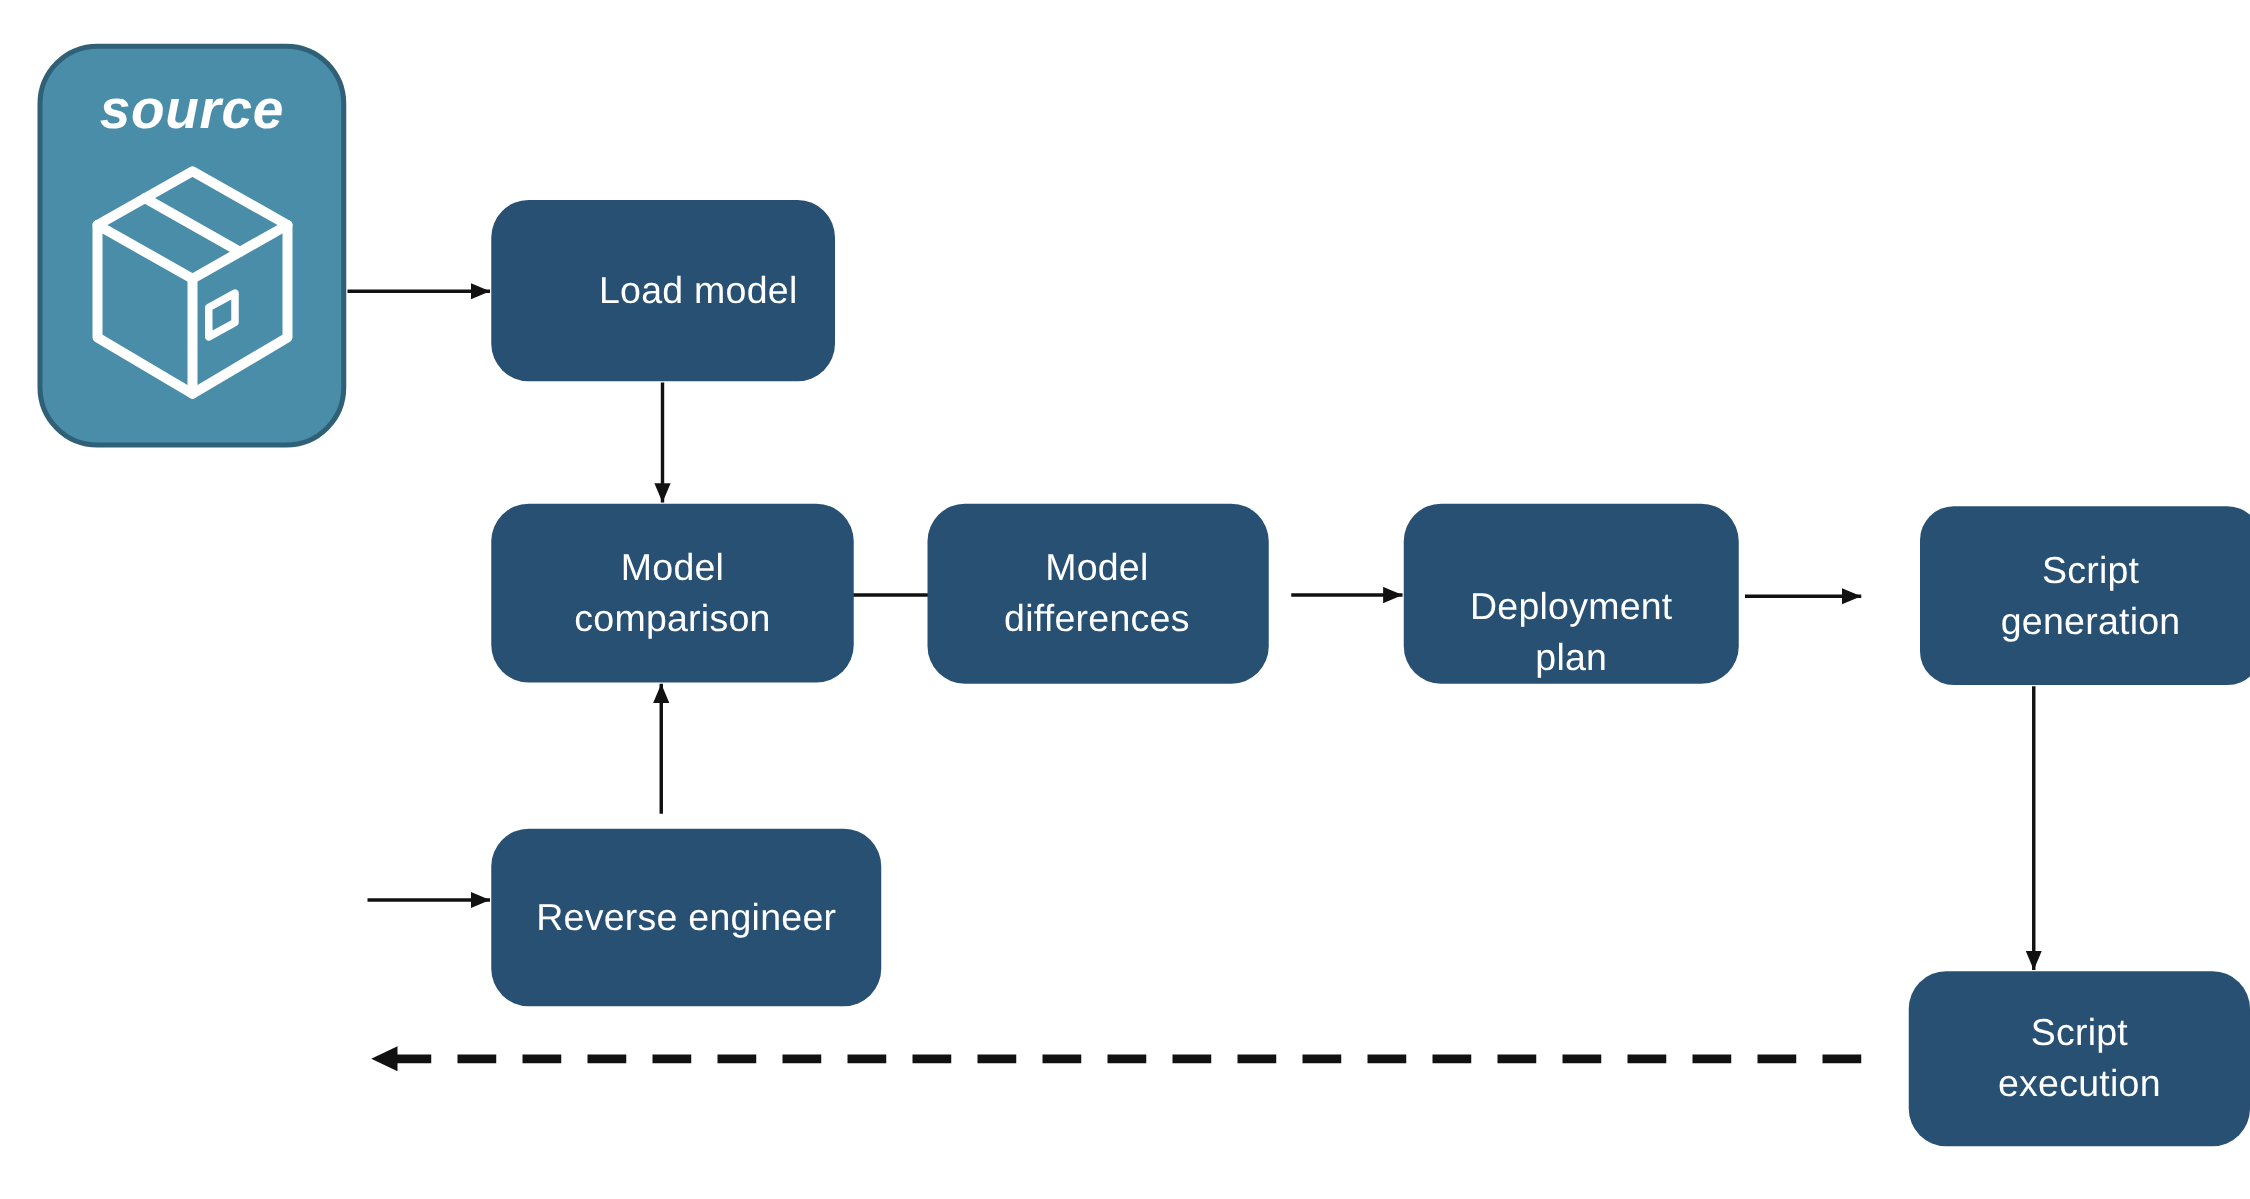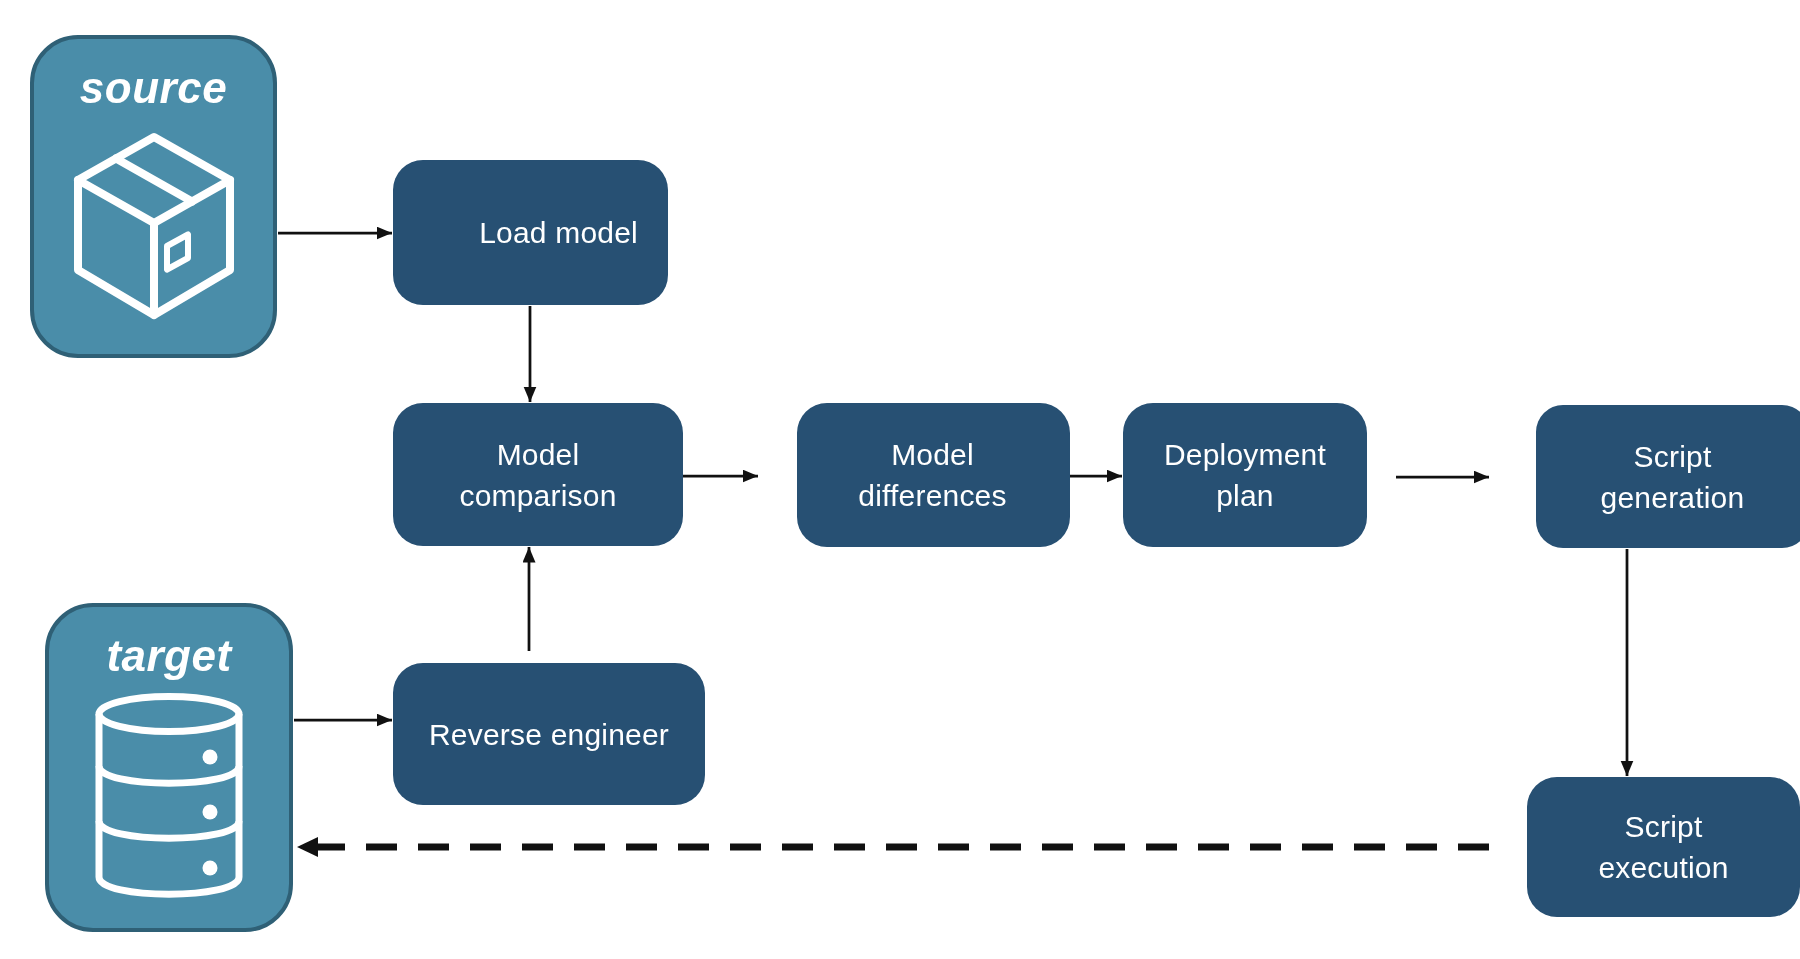--- a/index.html
+++ b/index.html
@@ -63,22 +63,22 @@
   .ep-icon {
     display: block;
   }
   #ep-source { left: 30px; top: 35px; width: 247px; height: 323px; }
   #ep-target { left: 45px; top: 603px; width: 248px; height: 329px; }
   #ep-source .ep-icon { margin-top: 16px; }
   #ep-target .ep-icon { margin-top: 12px; }
 
   #n-load        { left: 393px;  top: 160px; width: 275px; height: 145px; text-align: right; }
   #n-comparison  { left: 393px;  top: 403px; width: 290px; height: 143px; }
-  #n-differences { left: 797px;  top: 403px; width: 273px; height: 144px; padding-left: 28px; }
-  #n-deployment  { left: 1123px; top: 403px; width: 244px; height: 144px; }
+  #n-differences { left: 742px;  top: 403px; width: 273px; height: 144px; padding-left: 28px; }
+  #n-deployment  { left: 1123px; top: 403px; width: 268px; height: 144px; align-items: flex-end; }
   #n-generation  { left: 1536px; top: 405px; width: 273px; height: 143px; border-radius: 27px; }
   #n-reverse     { left: 393px;  top: 651px; width: 312px; height: 142px; margin-top: 12px; }
   #n-execution   { left: 1490px; top: 777px; width: 273px; height: 140px; margin-left: 37px; }
 
   .edge {
     stroke: var(--arrow, #111111);
     stroke-width: 2.75;
     fill: none;
   }
   .edge.dashed {
@@ -117,38 +117,20 @@
       <g fill="none" stroke="#ffffff" stroke-width="8" stroke-linejoin="round" stroke-linecap="round">
         <path d="M85,8 L161,51 L85,94 L9,51 Z"></path>
         <path d="M9,51 L9,141 L85,186 L85,94"></path>
         <path d="M161,51 L161,141 L85,186"></path>
         <path d="M47,29.5 L123,72.5"></path>
         <path d="M98,117 L119,105.5 L119,129 L98,140.5 Z" stroke-width="6"></path>
       </g>
     </svg>
   </div>
 
-  <div class="endpoint" id="ep-target">
-    <div class="ep-label">target</div>
-    <svg class="ep-icon" width="150" height="205" viewBox="0 0 150 205">
-      <g fill="none" stroke="#ffffff" stroke-width="7">
-        <ellipse cx="75" cy="21" rx="70" ry="17.5"></ellipse>
-        <path d="M5,21 L5,184"></path>
-        <path d="M145,21 L145,184"></path>
-        <path d="M5,73 C5,96 145,96 145,73"></path>
-        <path d="M5,128 C5,151 145,151 145,128"></path>
-        <path d="M5,184 C5,207 145,207 145,184"></path>
-      </g>
-      <g fill="#ffffff" stroke="none">
-        <circle cx="116" cy="64" r="7.5"></circle>
-        <circle cx="116" cy="119" r="7.5"></circle>
-        <circle cx="116" cy="175" r="7.5"></circle>
-      </g>
-    </svg>
-  </div>
 
   <div class="node" id="n-load">
     <span class="node-label">Load model</span>
   </div>
   <div class="node" id="n-comparison">
     <span class="node-label">Model comparison</span>
   </div>
   <div class="node" id="n-differences">
     <span class="node-label">Model differences</span>
   </div>

